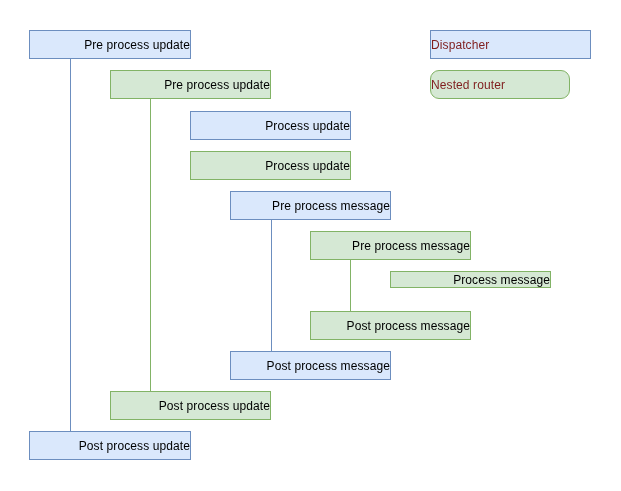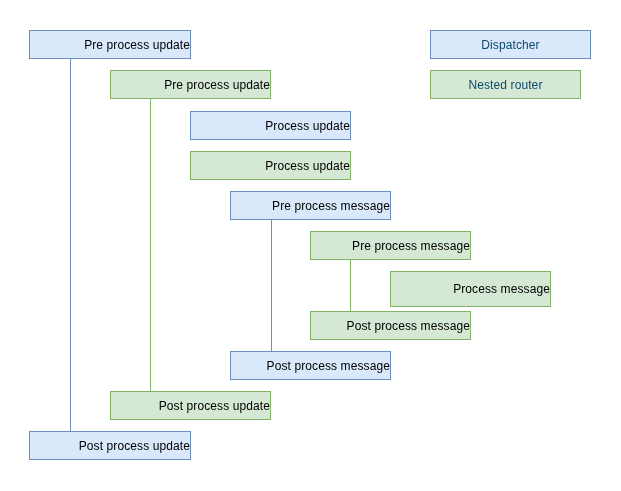--- a/index.html
+++ b/index.html
@@ -49,24 +49,24 @@
   }
   .node.router {
     background: #d5e8d4;
     border-color: #82b366;
   }
   .legend-node {
     position: absolute;
     box-sizing: border-box;
     display: flex;
     align-items: center;
-    justify-content: center;
+    justify-content: flex-start;
     font-size: 12px;
     line-height: 14px;
-    color: #0c4a6e;
+    color: #7f1d1d;
     border-style: solid;
     border-width: 1px;
     text-align: center;
     white-space: nowrap;
     letter-spacing: 0.1px;
   }
   .legend-node.dispatcher {
     background: #dae8fc;
     border-color: #6c8ebf;
   }
@@ -99,38 +99,38 @@
       </div>
       <div class="node router" style="left: 190px; top: 151px; width: 161px; height: 29px;">
         <span>Process update</span>
       </div>
       <div class="node dispatcher" style="left: 230px; top: 191px; width: 161px; height: 29px;">
         <span>Pre process message</span>
       </div>
       <div class="node router" style="left: 310px; top: 231px; width: 161px; height: 29px;">
         <span>Pre process message</span>
       </div>
-      <div class="node router" style="left: 390px; top: 271px; width: 161px; height: 36px;">
+      <div class="node router" style="left: 390px; top: 271px; width: 161px; height: 17px;">
         <span>Process message</span>
       </div>
       <div class="node router" style="left: 310px; top: 311px; width: 161px; height: 29px;">
         <span>Post process message</span>
       </div>
       <div class="node dispatcher" style="left: 230px; top: 351px; width: 161px; height: 29px;">
         <span>Post process message</span>
       </div>
       <div class="node router" style="left: 110px; top: 391px; width: 161px; height: 29px;">
         <span>Post process update</span>
       </div>
       <div class="node dispatcher" style="left: 29px; top: 431px; width: 162px; height: 29px;">
         <span>Post process update</span>
       </div>
     </div>
   <div id="legend-layer">
       <div class="legend-node dispatcher" style="left: 430px; top: 30px; width: 161px; height: 29px;">
         <span>Dispatcher</span>
       </div>
-      <div class="legend-node router" style="left: 430px; top: 70px; width: 151px; height: 29px;">
+      <div class="legend-node router" style="left: 430px; top: 70px; width: 140px; height: 29px; border-radius: 9px;">
         <span>Nested router</span>
       </div>
     </div>
 
 </div>
 
 </body></html>

